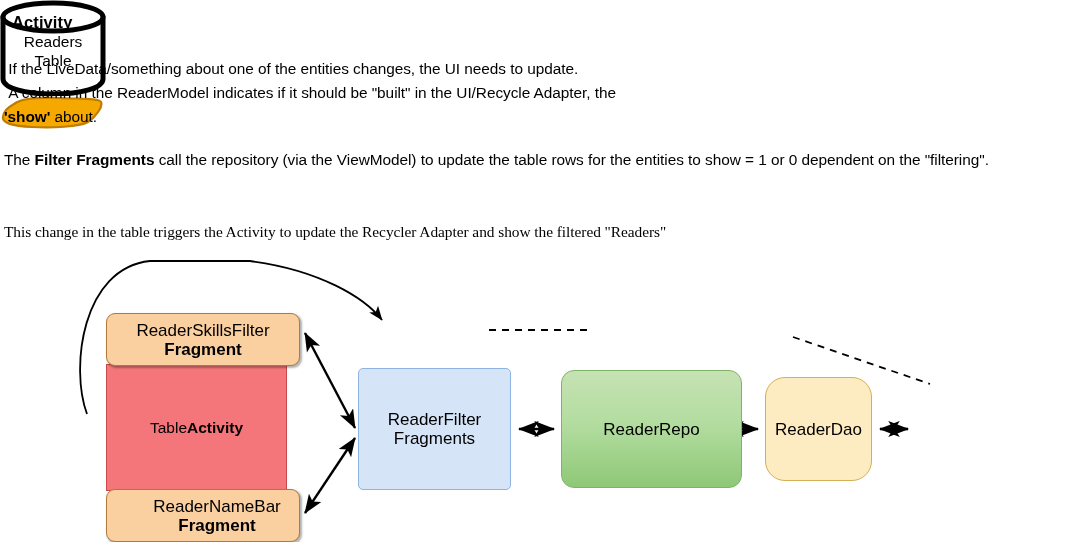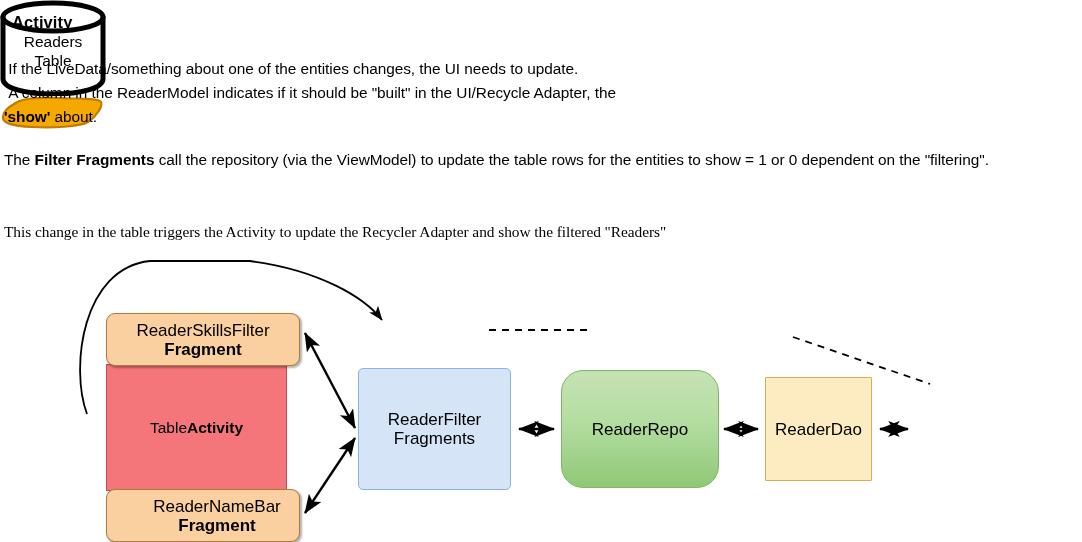--- a/index.html
+++ b/index.html
@@ -116,37 +116,37 @@
     background: #d6e4f7;
     border: 1.4px solid #8fb3e0;
     border-radius: 5px;
     z-index: 2;
   }
 
   
   #node-repo {
     left: 561px;
     top: 370px;
-    width: 158px;
+    width: 181px;
     height: 118px;
     background: linear-gradient(to bottom, #c6e2b3 0%, #b3dda0 45%, #8fc877 100%);
     border: 1.4px solid #7fb36a;
-    border-radius: 22px;
+    border-radius: 13px;
     z-index: 2;
   }
 
   
   #node-dao {
     left: 765px;
     top: 377px;
     width: 107px;
     height: 104px;
     background: #fdecc2;
     border: 1.4px solid #d6ae55;
-    border-radius: 1px;
+    border-radius: 20px;
     z-index: 2;
   }
 
   
   #node-db {
     left: 910px;
     top: 381px;
     width: 106px;
     height: 96px;
     z-index: 2;

